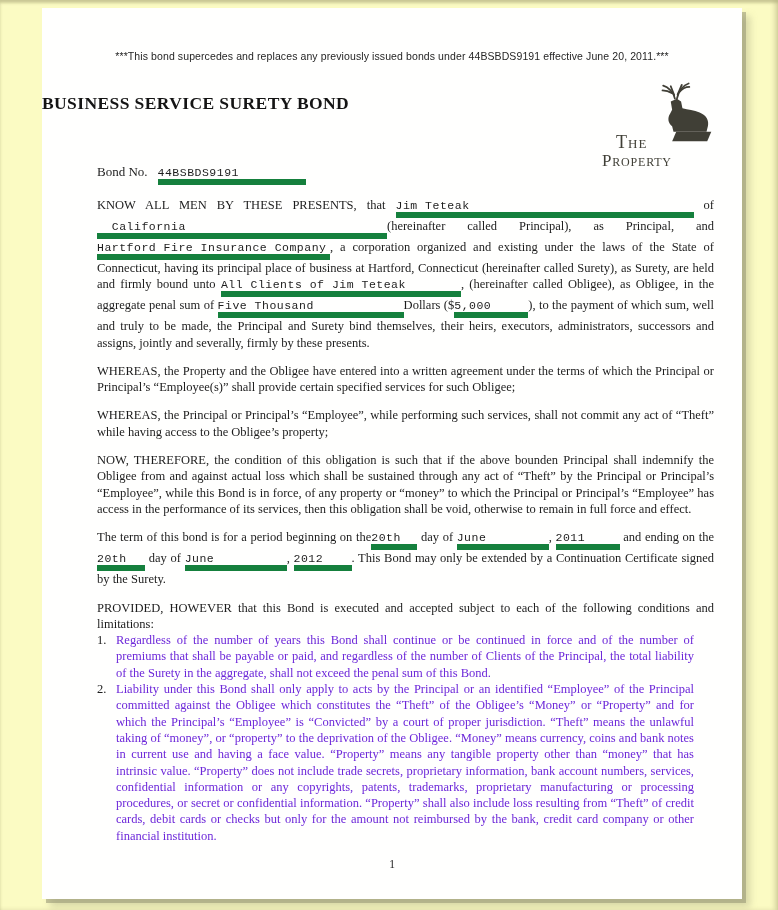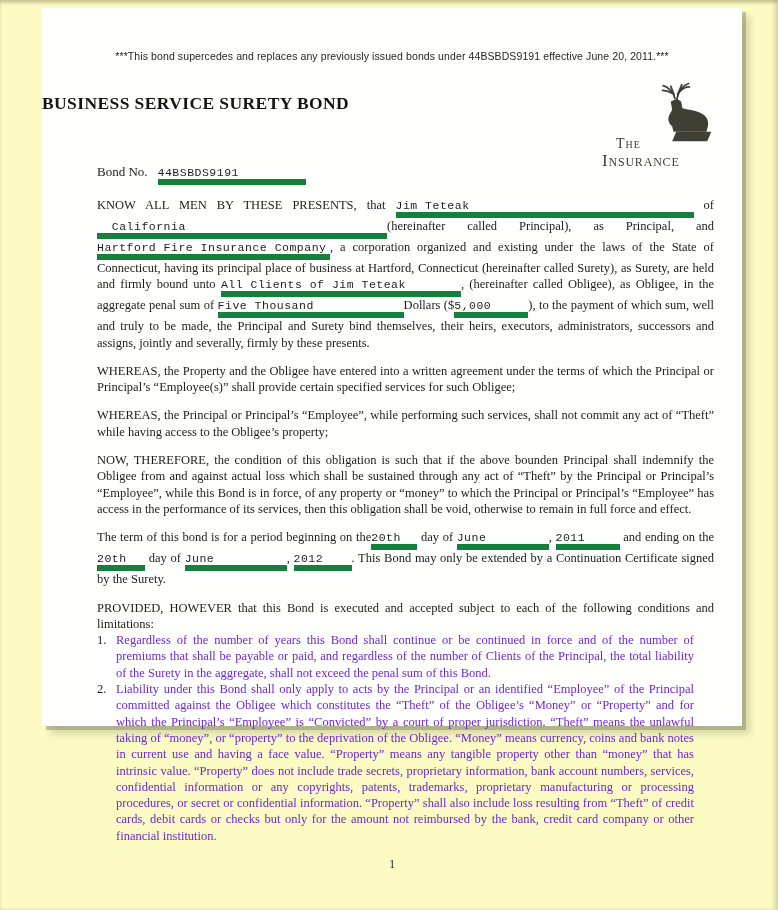--- a/index.html
+++ b/index.html
@@ -6,38 +6,38 @@
   body{
     width:778px;height:910px;position:relative;overflow:hidden;
     background:#fbfbc3;
     font-family:"Liberation Serif", serif;
   }
   .canvas{
     position:absolute;inset:0;
     box-shadow:inset 0 3px 3px rgba(130,125,80,.35), inset -4px 0 4px rgba(130,125,80,.22);
   }
   .page{
-    position:absolute;left:42px;top:8px;width:700px;height:718px;
+    position:absolute;left:42px;top:8px;width:700px;height:891px;
     background:#fffffe;
     box-shadow:4px 4px 0 rgba(148,148,115,.55), 8px 8px 7px rgba(148,148,115,.35);
   }
   .note{
     margin:42px 30px 0;
     text-align:center;
     font-family:"Liberation Sans", sans-serif;
     font-size:10.5px;color:#262626;letter-spacing:.1px;
   }
   .doc-title{
     margin-top:31px;text-align:left;
     font-size:17.5px;font-weight:bold;letter-spacing:.4px;color:#141414;
   }
   .logo{position:absolute;top:70px;right:26px;width:116px;height:92px;color:#403f36;}
   .logo .stag{position:absolute;top:0;right:2px;width:70px;height:66px;}
   .logo-text{position:absolute;left:2px;bottom:0;line-height:1.05;color:#403f36;}
-  .logo-the{font-variant:small-caps;font-size:14px;letter-spacing:1px;margin-left:14px;}
+  .logo-the{font-variant:small-caps;font-size:18px;letter-spacing:1px;margin-left:14px;}
   .logo-hartford{font-variant:small-caps;font-size:17px;letter-spacing:.8px;}
   .bond-line{margin:50px 48px 0 55px;font-size:13px;color:#1d1d1d;}
   .fill{
     display:inline-block;
     font-family:"Liberation Mono", monospace;
     font-size:11.5px;letter-spacing:.5px;
     border-bottom:6px solid #15803d;
     white-space:pre;vertical-align:baseline;line-height:13px;
     color:#1d1d1d;
   }
@@ -71,21 +71,21 @@
           <path d="M43 25 L38 12"></path>
           <path d="M47 30 C49 18 57 10 64 8"></path>
           <path d="M50 21 C55 15 60 13 65 13"></path>
           <path d="M48 24 L54 10"></path>
         </g>
         <path fill="currentColor" d="M38 34 L47 30 L53 34 L55 44 C63 46 72 47 80 50 C90 54 94 62 92 70 L90 78 L42 78 L40 70 C34 66 33 58 37 52 L40 46 Z"></path>
         <path fill="currentColor" d="M46 78 L97 78 L91 92 L40 92 Z"></path>
       </svg>
       <div class="logo-text">
         <div class="logo-the">The</div>
-        <div class="logo-hartford">Insurance</div>
+        <div class="logo-hartford">Property</div>
       </div>
     </div>
 
     <div class="bond-line">
       <span>Bond No.</span><span class="fill bond-fill">44BSBDS9191</span>
     </div>
 
     <p class="para">KNOW ALL MEN BY THESE PRESENTS, that <span class="fill" style="width: 298px;">Jim Teteak</span> of <span class="fill" style="width: 290px;">  California</span>(hereinafter called Principal), as Principal, and <span class="fill" style="width: 233px;">Hartford Fire Insurance Company</span>, a corporation organized and existing under the laws of the State of Connecticut, having its principal place of business at Hartford, Connecticut (hereinafter called Surety), as Surety, are held and firmly bound unto <span class="fill" style="width: 240px;">All Clients of Jim Teteak</span>, (hereinafter called Obligee), as Obligee, in the aggregate penal sum of <span class="fill" style="width: 186px;">Five Thousand</span>Dollars ($<span class="fill" style="width: 74px;">5,000</span>), to the payment of which sum, well and truly to be made, the Principal and Surety bind themselves, their heirs, executors, administrators, successors and assigns, jointly and severally, firmly by these presents.</p>
 
     <p class="para">WHEREAS, the Property and the Obligee have entered into a written agreement under the terms of which the Principal or Principal’s “Employee(s)” shall provide certain specified services for such Obligee;</p>

